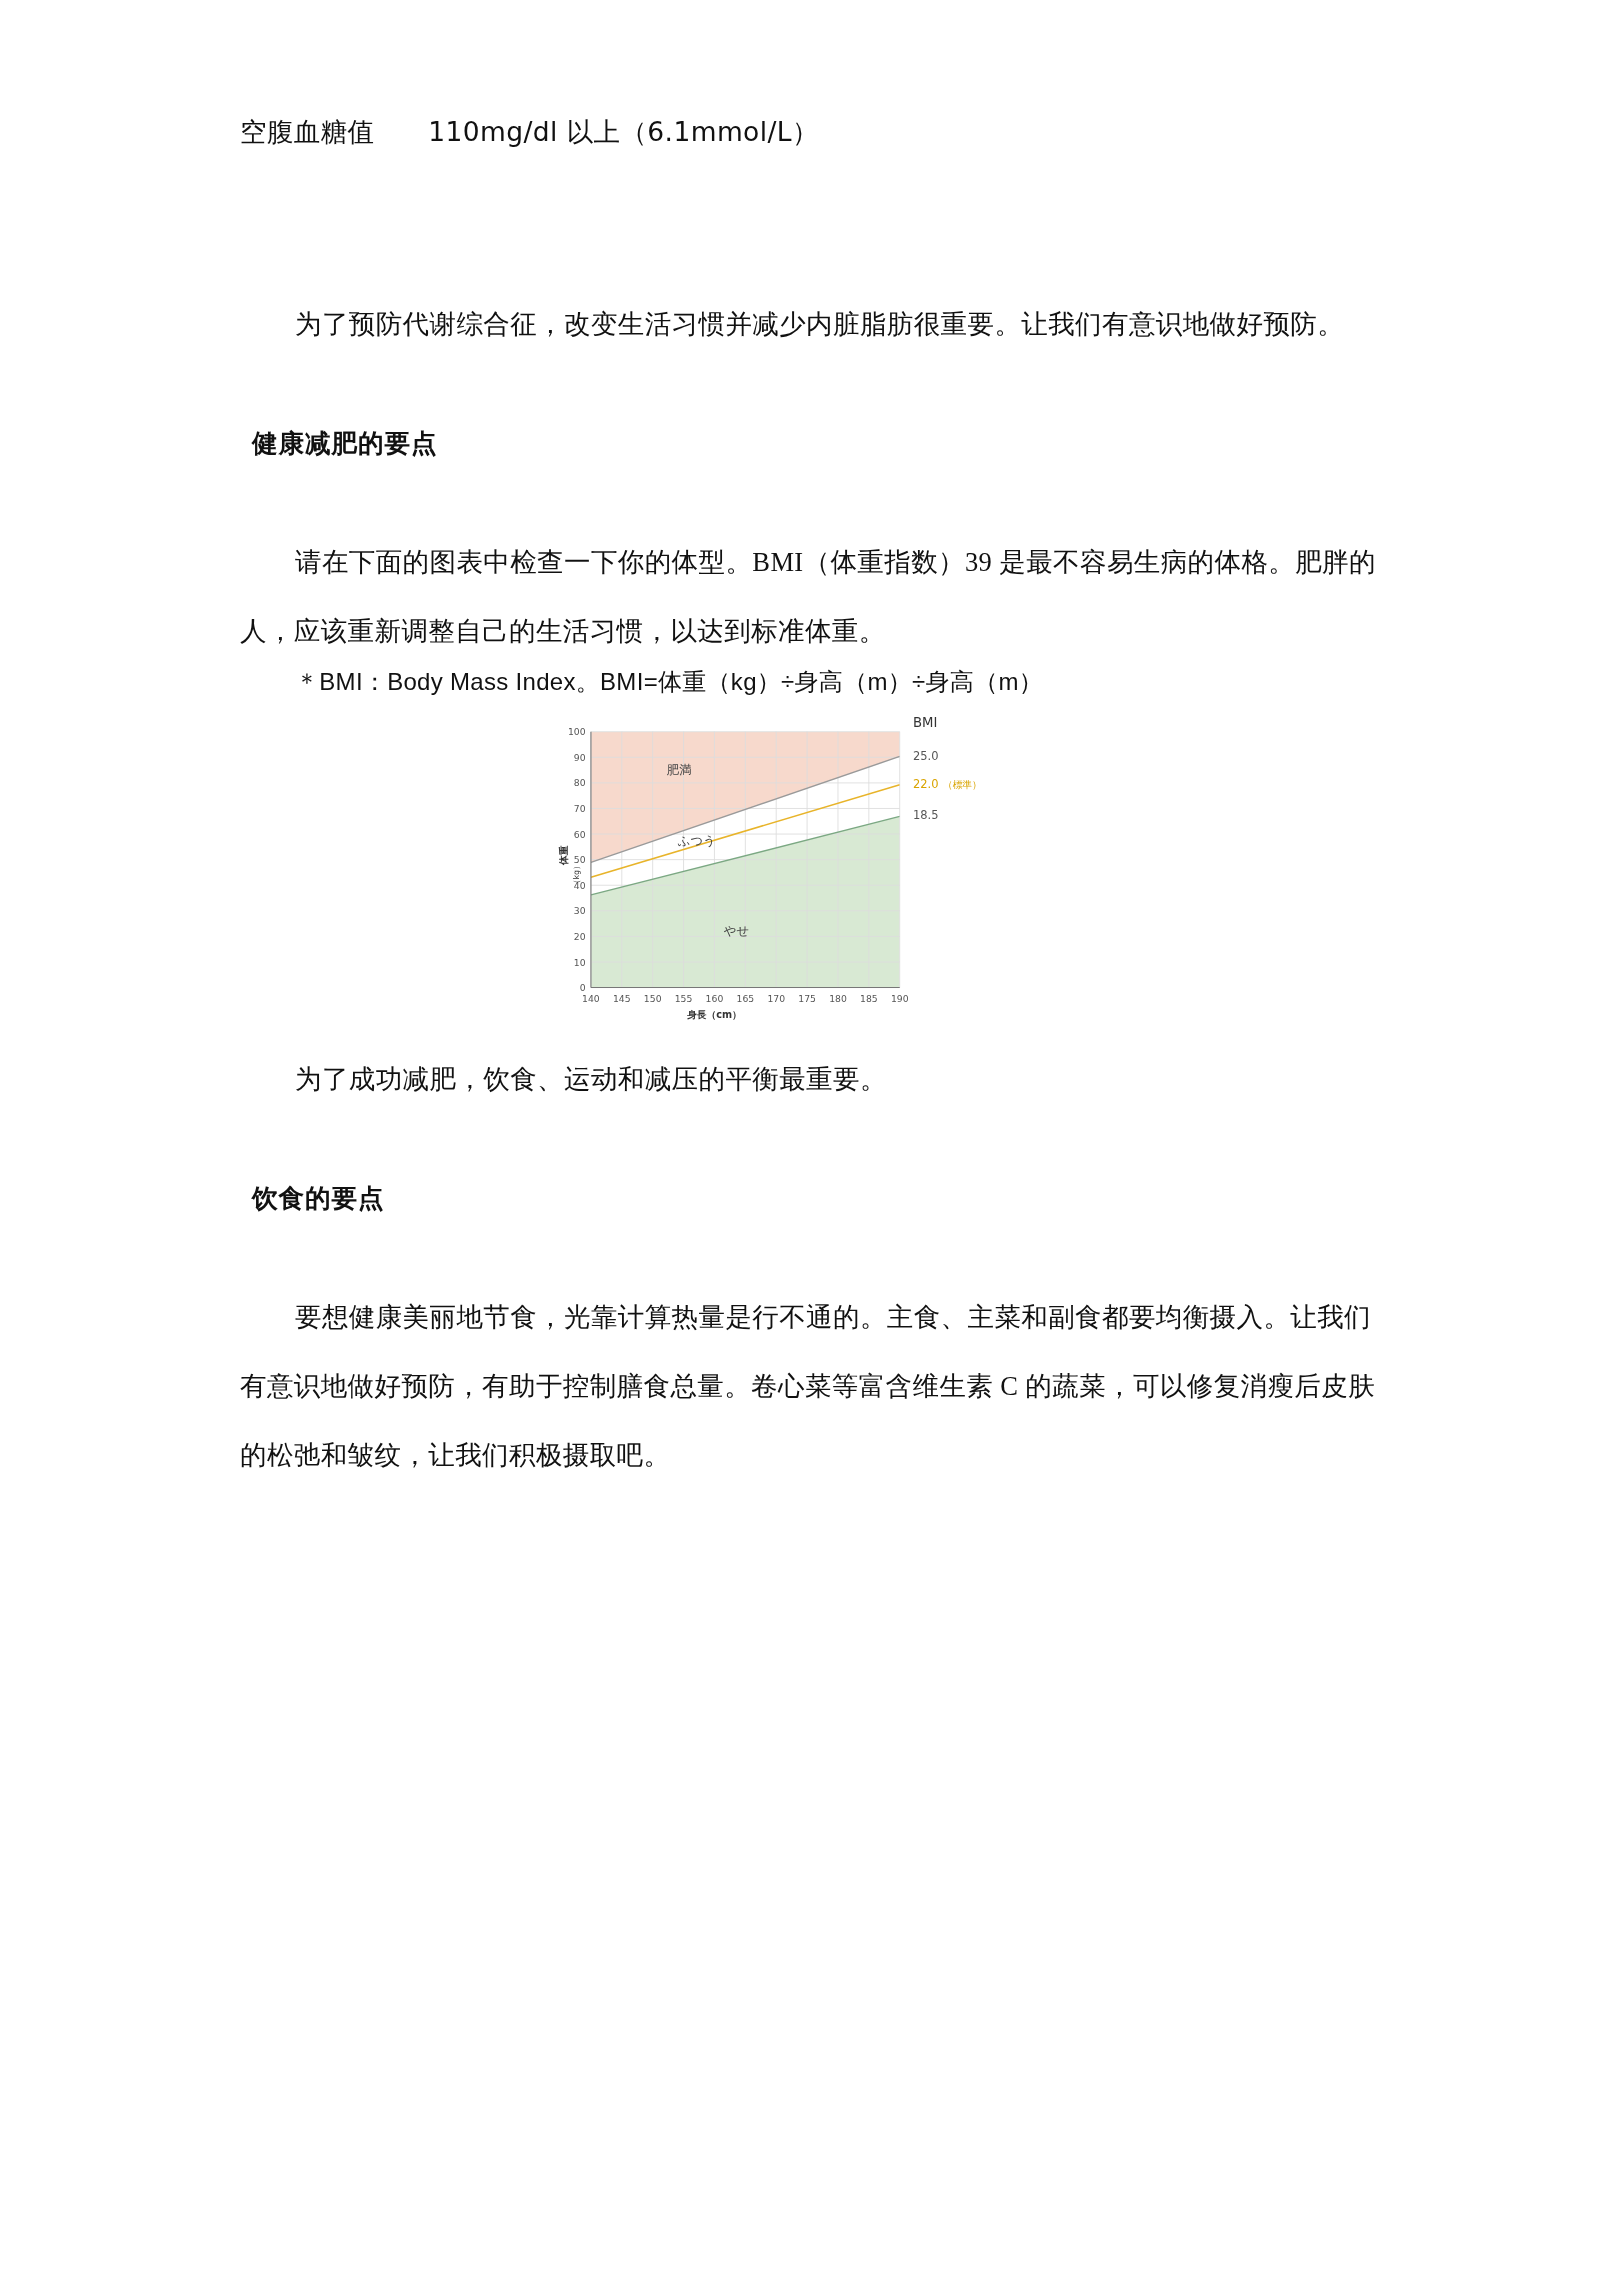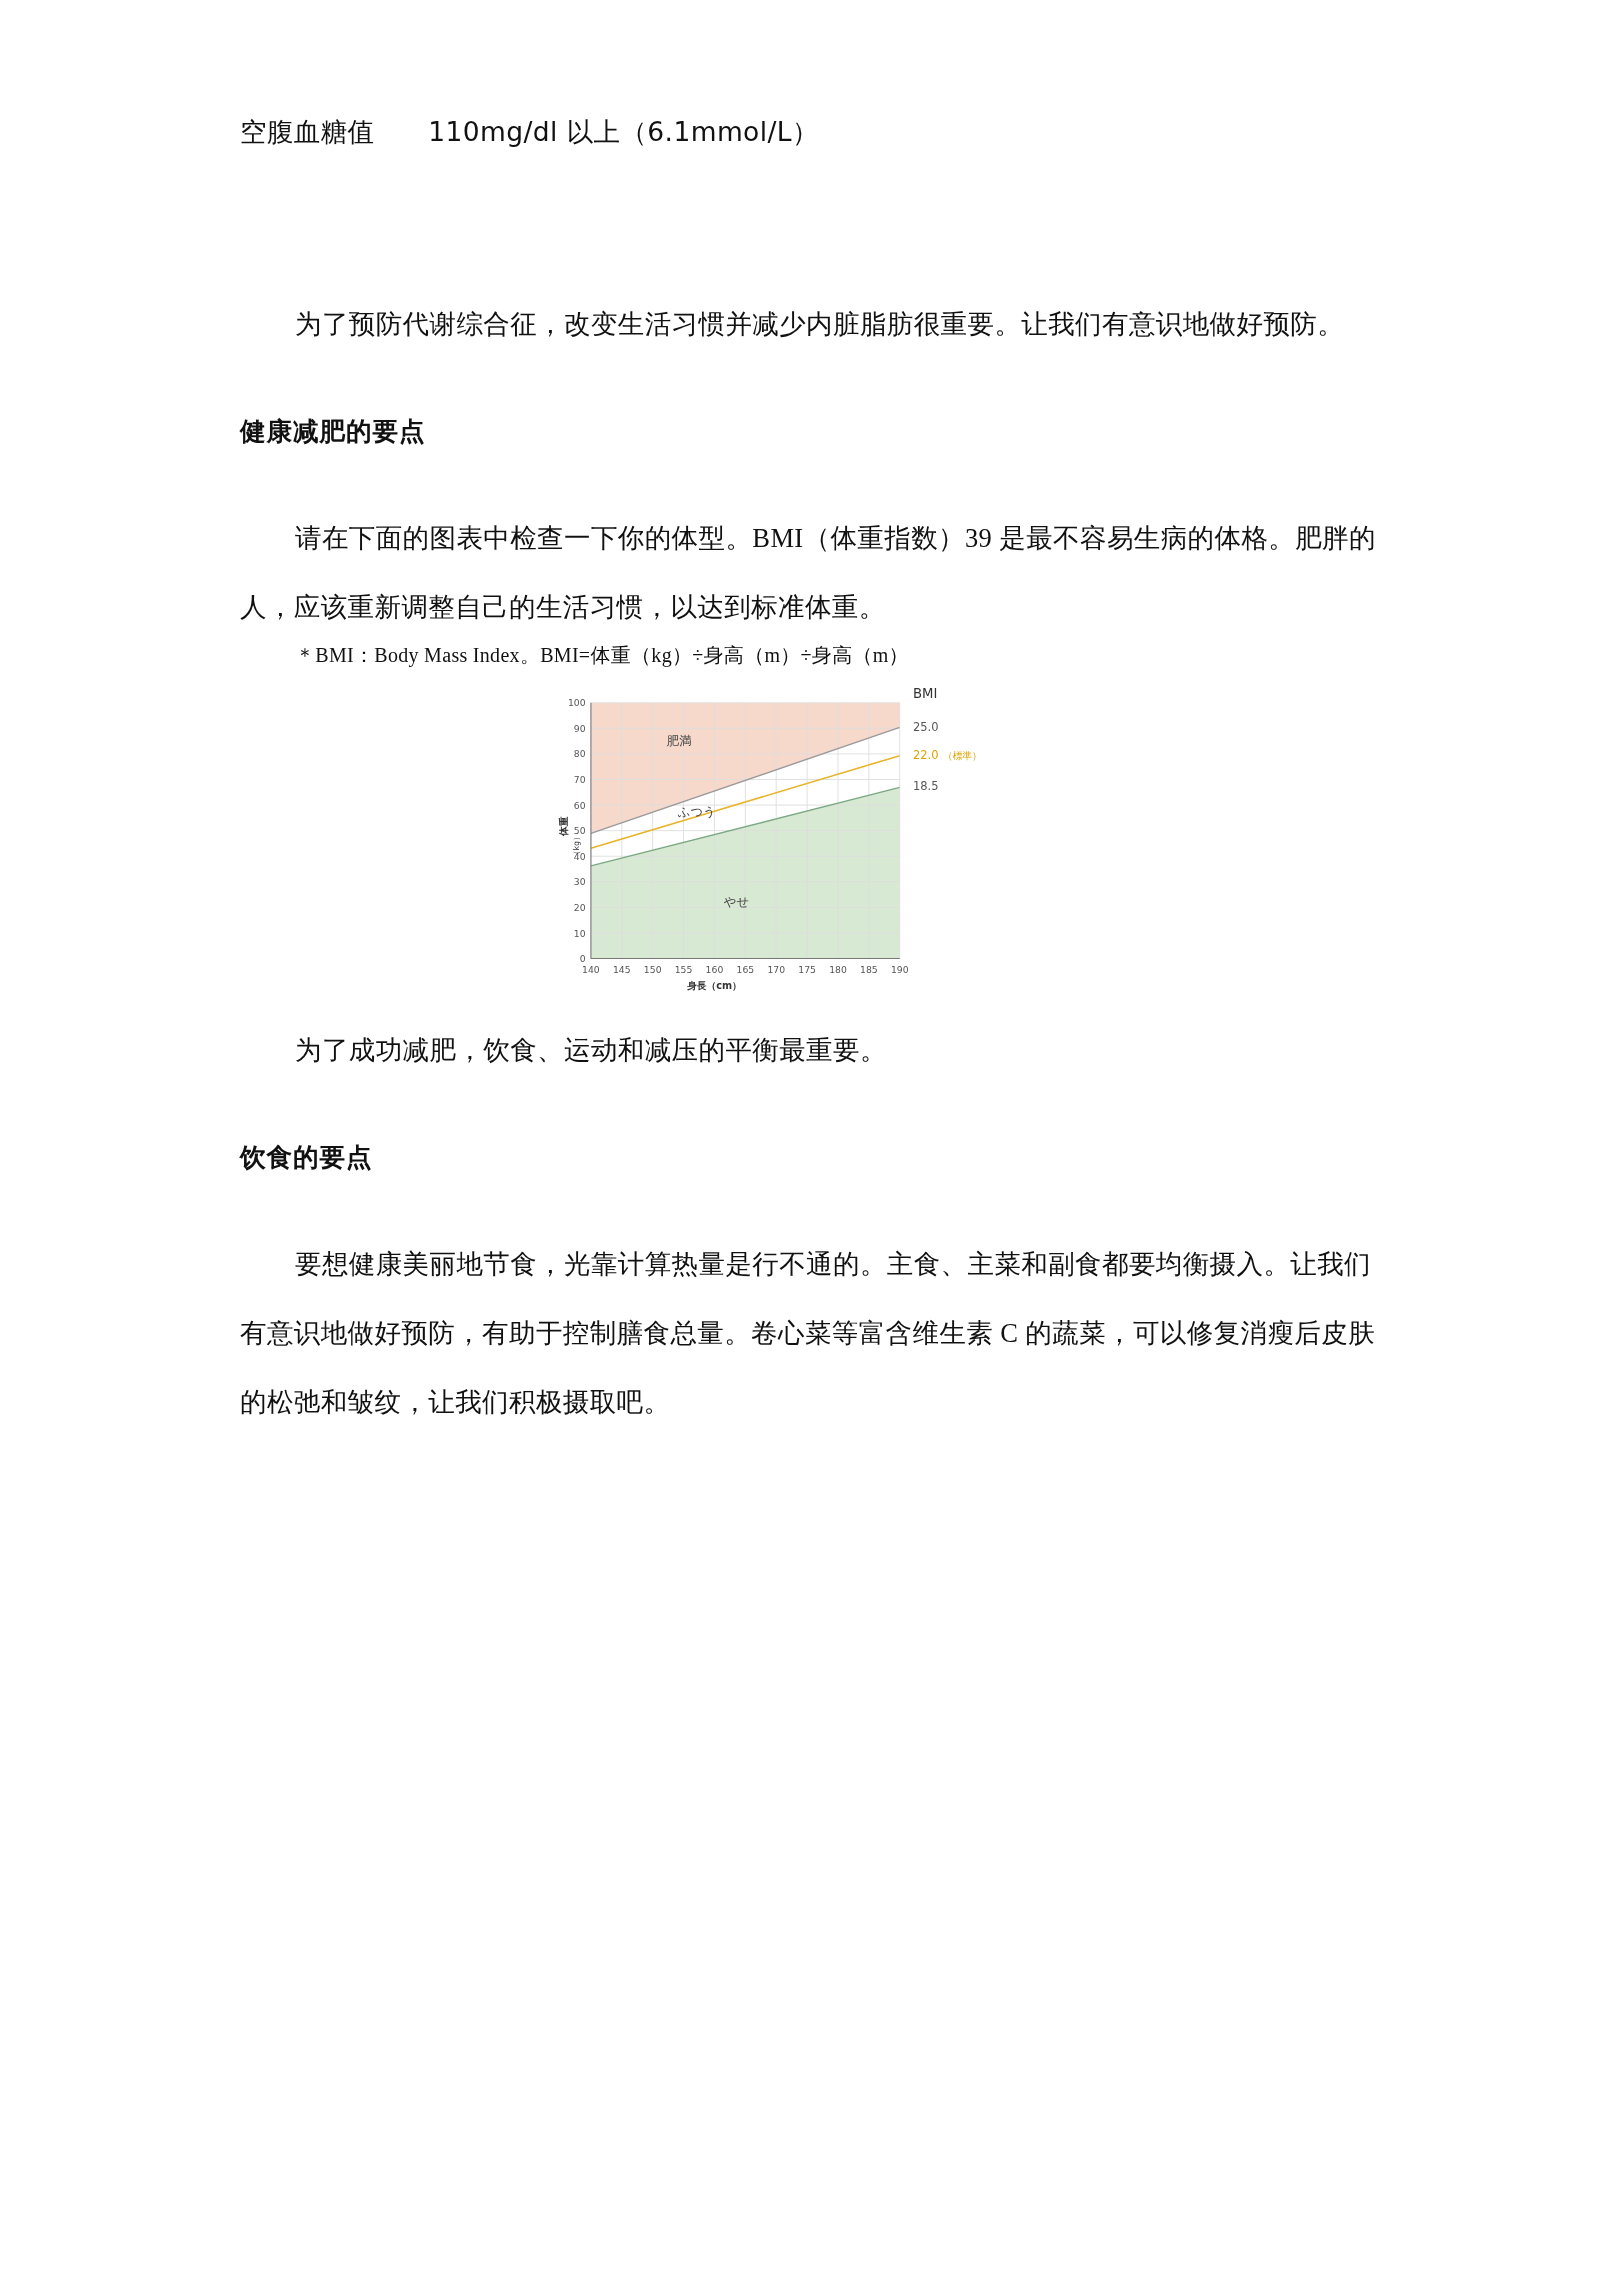--- a/index.html
+++ b/index.html
@@ -34,32 +34,32 @@
   }
   .spacer-xl { height: 106px; }
   .spacer-lg { height: 85px; }
   .spacer-md { height: 55px; }
   .heading {
     font-family: "DejaVu Sans", "Liberation Sans", sans-serif;
     font-weight: bold;
     font-size: 25.6px;
     color: #111;
     letter-spacing: 0.9px;
-    margin: 0;
+    margin: 12px;
   }
   .firstline {
     font-size: 26.5px;
     color: #111;
     letter-spacing: 0.4px;
     font-family: "DejaVu Sans", "Liberation Sans", sans-serif;
   }
   .bmi-label-line {
-    font-size: 20px;
-    color: #111;
-    font-family: Liberation Serif, serif;
+    font-size: 24px;
+    color: #111;
+    font-family: Liberation Sans, sans-serif;
     text-indent: 55px;
     letter-spacing: 0.3px;
   }
 
   
   .chart-wrap {
     width: 100%;
     display: flex;
     justify-content: center;
     margin-top: 16px;

